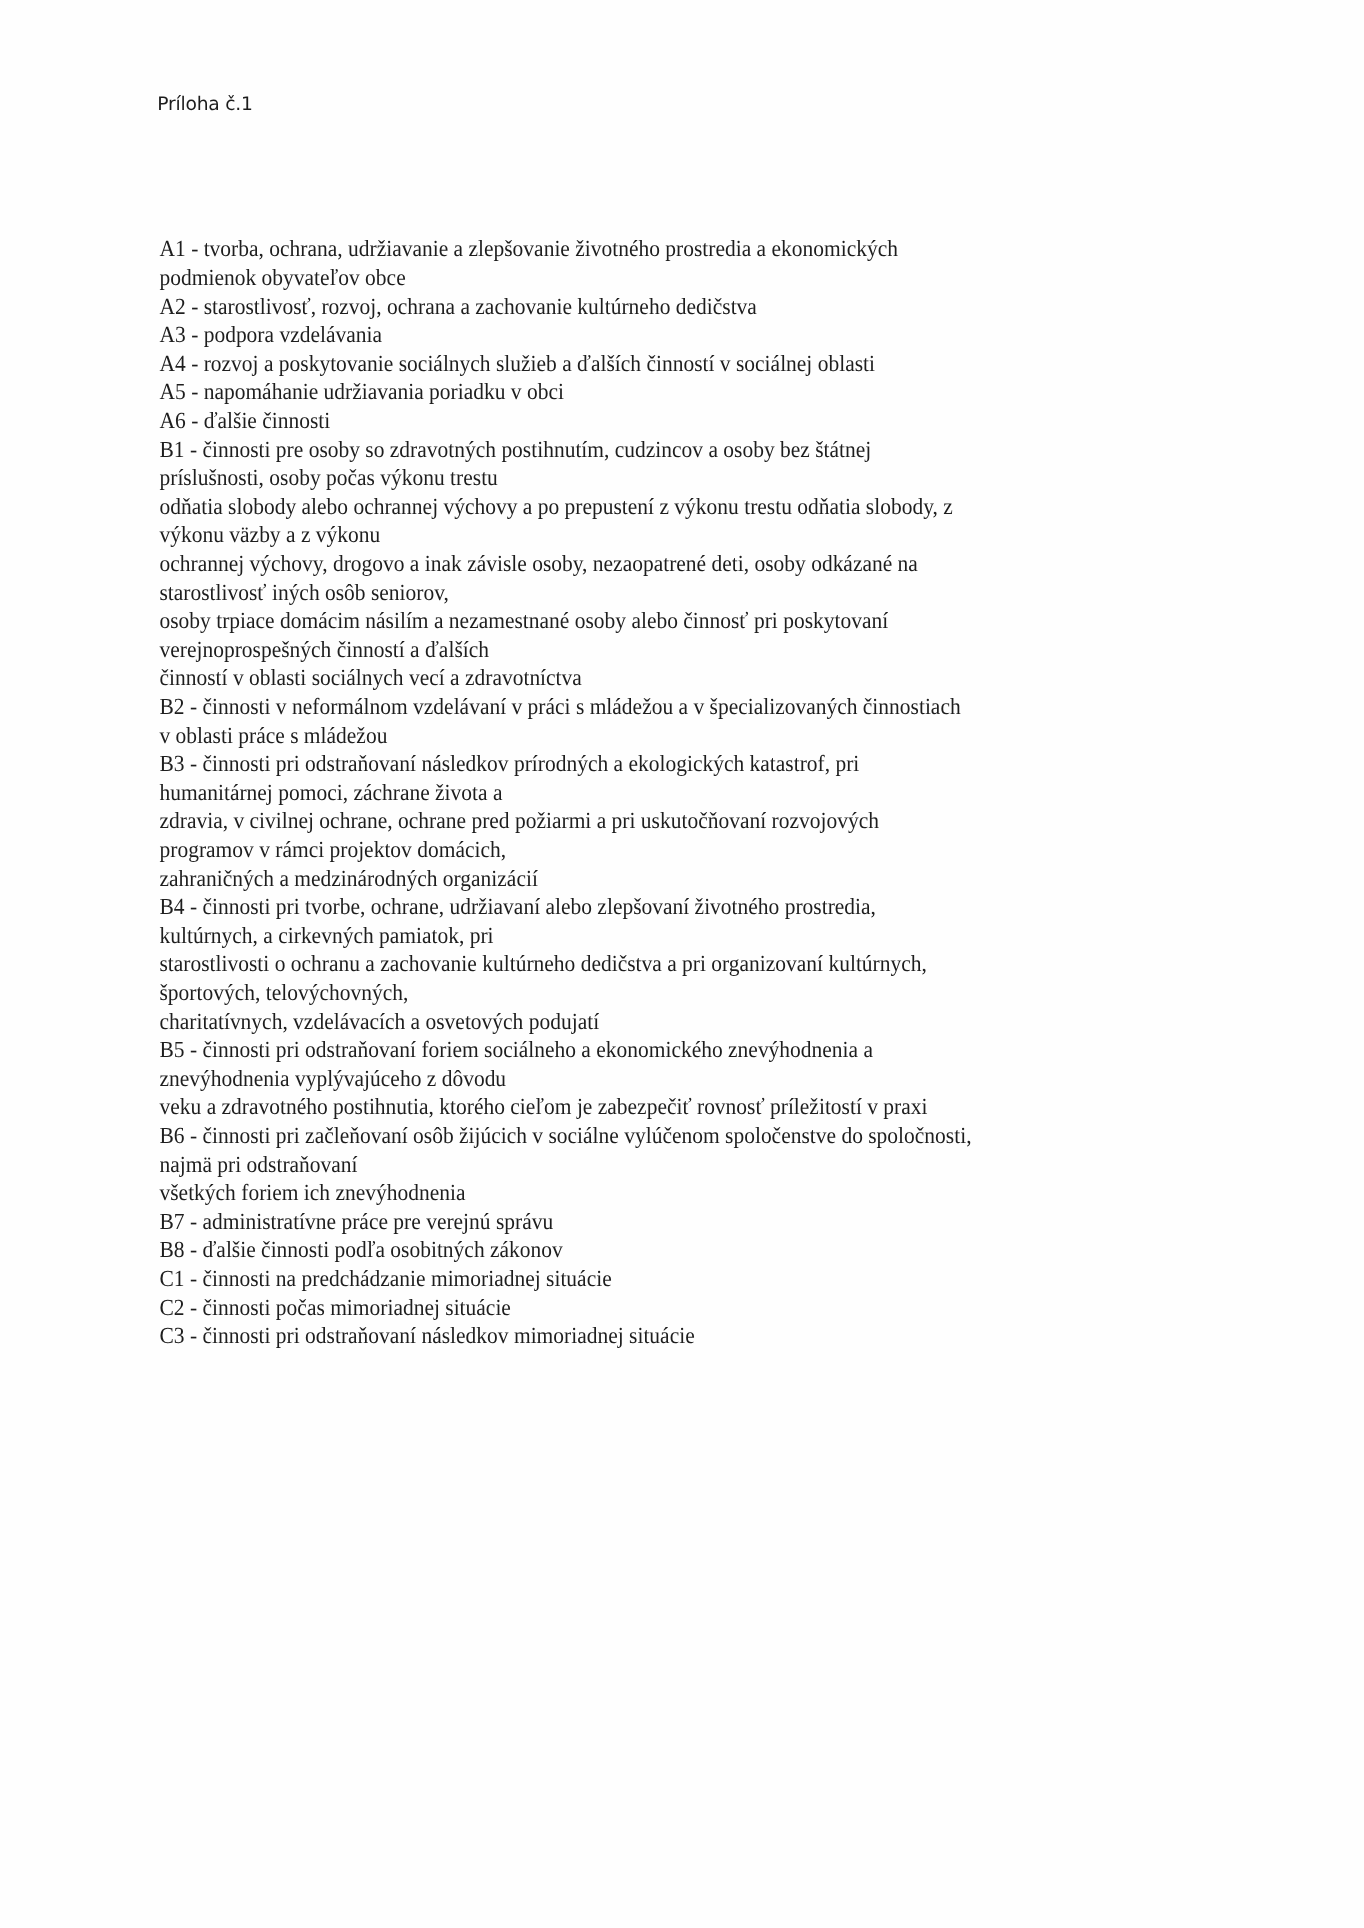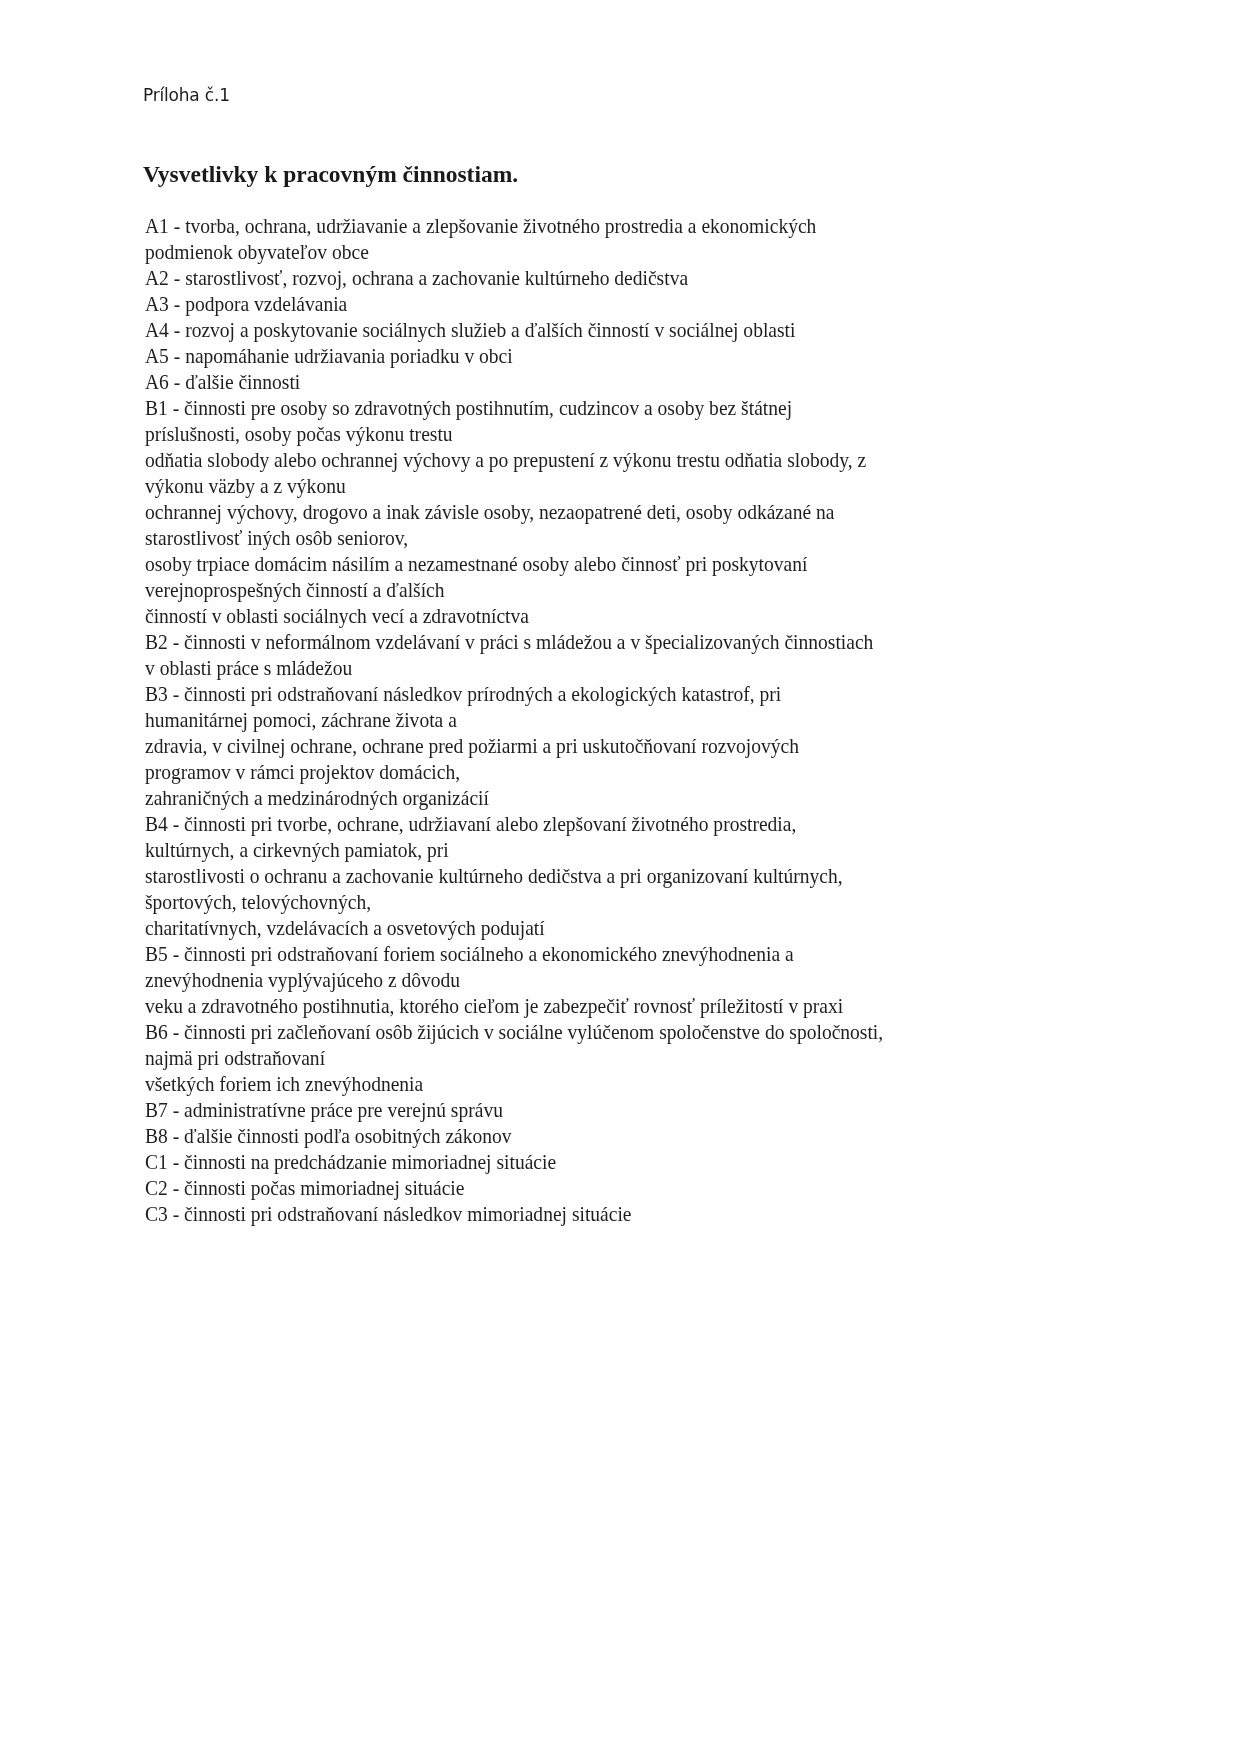--- a/index.html
+++ b/index.html
@@ -60,21 +60,20 @@
     .lines li {
       white-space: nowrap;
       height: 26px;
     }
   </style>
 </head>
 <body>
 
 <div class="page">
   <div class="annex-label">Príloha č.1</div>
-  <h1 class="doc-title">Vysvetlivky k pracovným činnostiam.</h1>
   <ul class="lines" id="lines">
       <li>A1 - tvorba, ochrana, udržiavanie a zlepšovanie životného prostredia a ekonomických</li>
       <li>podmienok obyvateľov obce</li>
       <li>A2 - starostlivosť, rozvoj, ochrana a zachovanie kultúrneho dedičstva</li>
       <li>A3 - podpora vzdelávania</li>
       <li>A4 - rozvoj a poskytovanie sociálnych služieb a ďalších činností v sociálnej oblasti</li>
       <li>A5 - napomáhanie udržiavania poriadku v obci</li>
       <li>A6 - ďalšie činnosti</li>
       <li>B1 - činnosti pre osoby so zdravotných postihnutím, cudzincov a osoby bez štátnej</li>
       <li>príslušnosti, osoby počas výkonu trestu</li>

